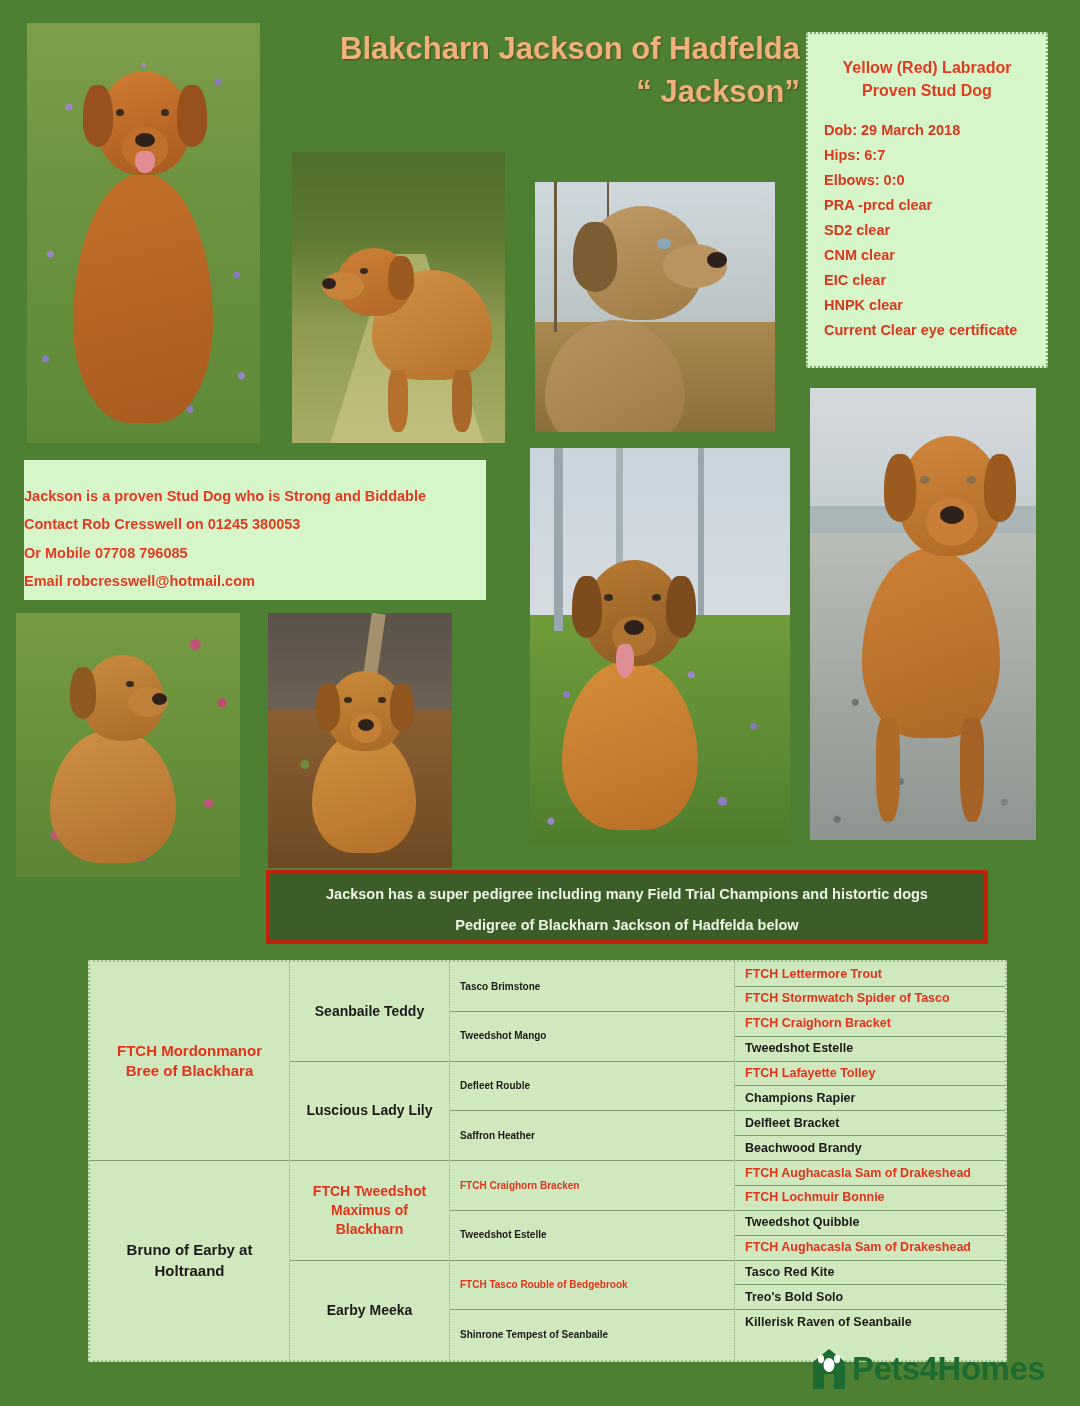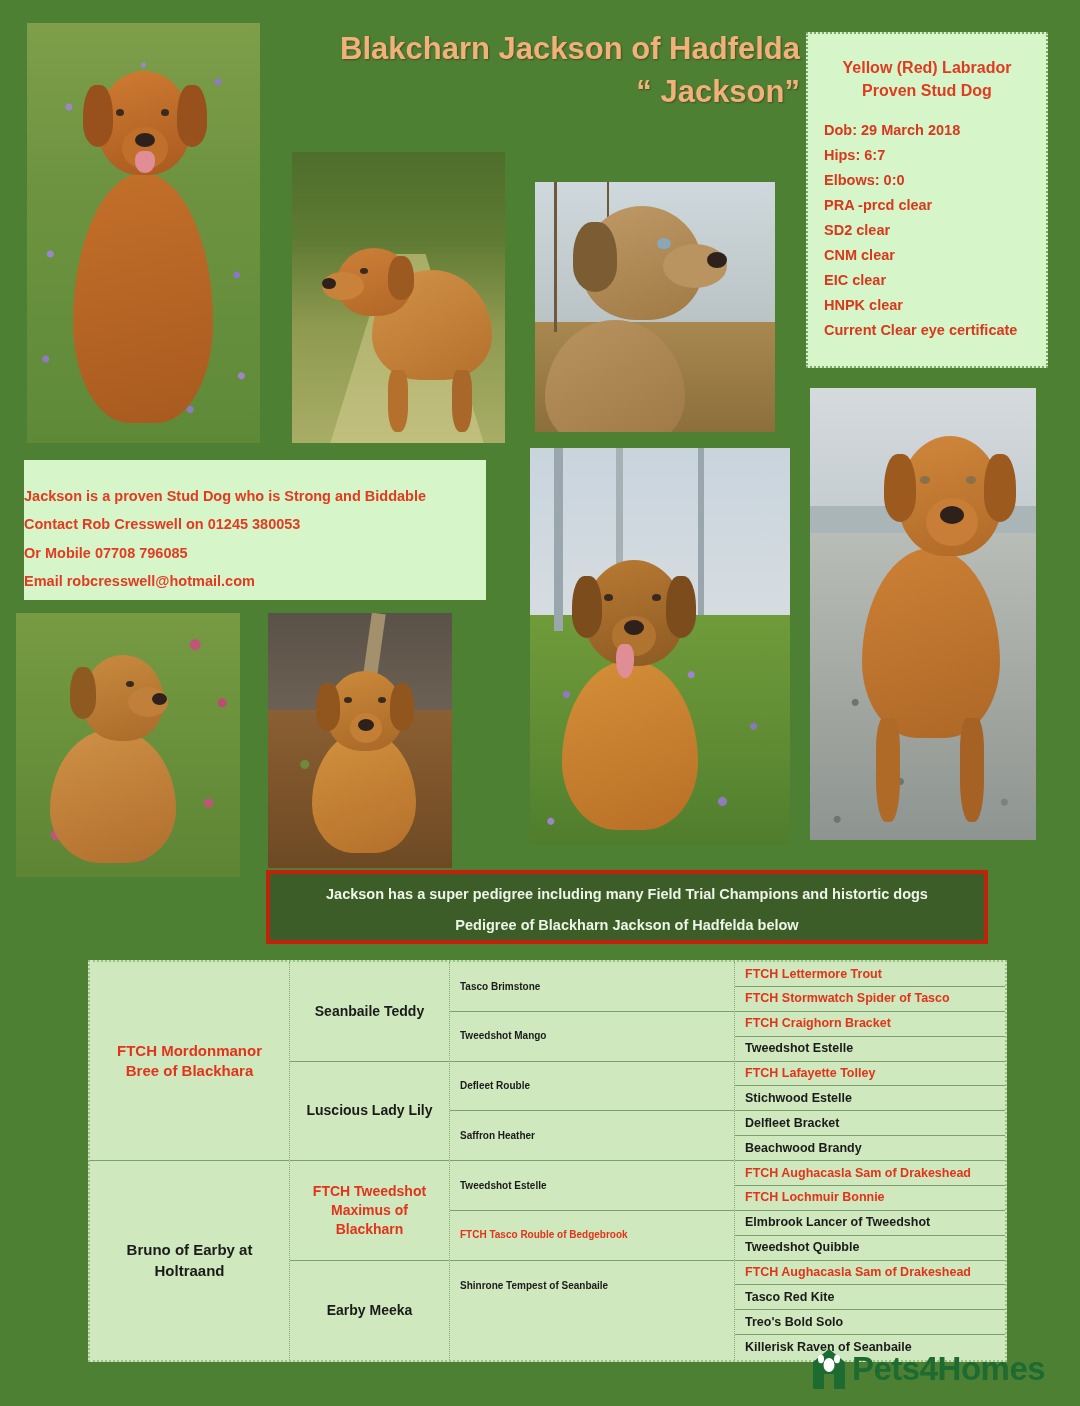--- a/index.html
+++ b/index.html
@@ -292,37 +292,37 @@
       <div class="pcell c2" style="height:25%;">Luscious Lady Lily</div>
       <div class="pcell c2 ftch" style="height:25%;">FTCH Tweedshot Maximus of Blackharn</div>
       <div class="pcell c2 last" style="height:25%;">Earby Meeka</div>
     </div>
 
     <div class="pcol sep" style="width:285px;">
       <div class="pcell" style="height:12.5%;">Tasco Brimstone</div>
       <div class="pcell" style="height:12.5%;">Tweedshot Mango</div>
       <div class="pcell" style="height:12.5%;">Defleet Rouble</div>
       <div class="pcell" style="height:12.5%;">Saffron Heather</div>
+      <div class="pcell ftch" style="height:12.5%;">FTCH Craighorn Bracken</div>
       <div class="pcell" style="height:12.5%;">Tweedshot Estelle</div>
       <div class="pcell ftch" style="height:12.5%;">FTCH Tasco Rouble of Bedgebrook</div>
       <div class="pcell last" style="height:12.5%;">Shinrone Tempest of Seanbaile</div>
     </div>
 
     <div class="pcol" style="width:270px;">
       <div class="pcell c4 ftch" style="height:6.25%;">FTCH Lettermore Trout</div>
       <div class="pcell c4 ftch" style="height:6.25%;">FTCH Stormwatch Spider of Tasco</div>
       <div class="pcell c4 ftch" style="height:6.25%;">FTCH Craighorn Bracket</div>
       <div class="pcell c4" style="height:6.25%;">Tweedshot Estelle</div>
       <div class="pcell c4 ftch" style="height:6.25%;">FTCH Lafayette Tolley</div>
-      <div class="pcell c4" style="height:6.25%;">Stichwood Estelle</div>
+      <div class="pcell c4" style="height:6.25%;">Champions Rapier</div>
       <div class="pcell c4" style="height:6.25%;">Delfleet Bracket</div>
       <div class="pcell c4" style="height:6.25%;">Beachwood Brandy</div>
       <div class="pcell c4 ftch" style="height:6.25%;">FTCH Aughacasla Sam of Drakeshead</div>
       <div class="pcell c4 ftch" style="height:6.25%;">FTCH Lochmuir Bonnie</div>
-      <div class="pcell c4" style="height:6.25%;">Elmbrook Lancer of Tweedshot</div>
       <div class="pcell c4" style="height:6.25%;">Tweedshot Quibble</div>
       <div class="pcell c4 ftch" style="height:6.25%;">FTCH Aughacasla Sam of Drakeshead</div>
       <div class="pcell c4" style="height:6.25%;">Tasco Red Kite</div>
       <div class="pcell c4" style="height:6.25%;">Treo's Bold Solo</div>
       <div class="pcell c4 last" style="height:6.25%;">Killerisk Raven of Seanbaile</div>
     </div>
   </div>
 
   <div class="wm" style="left:812px;top:1348px;">
     <svg width="34" height="42" viewBox="0 0 34 42">

